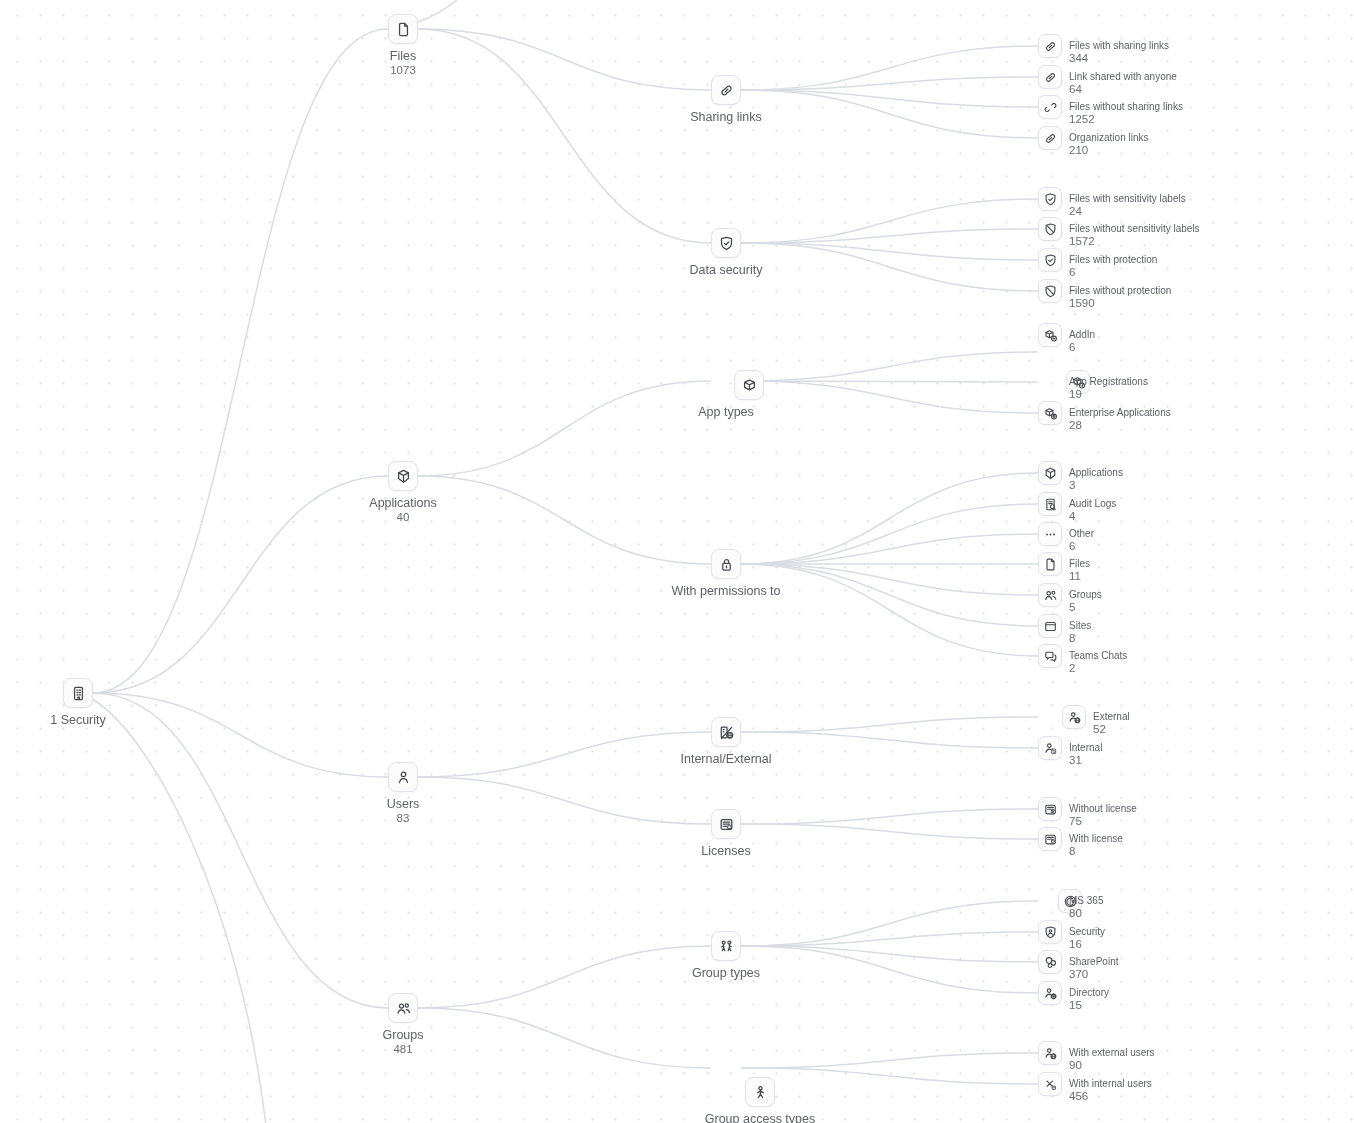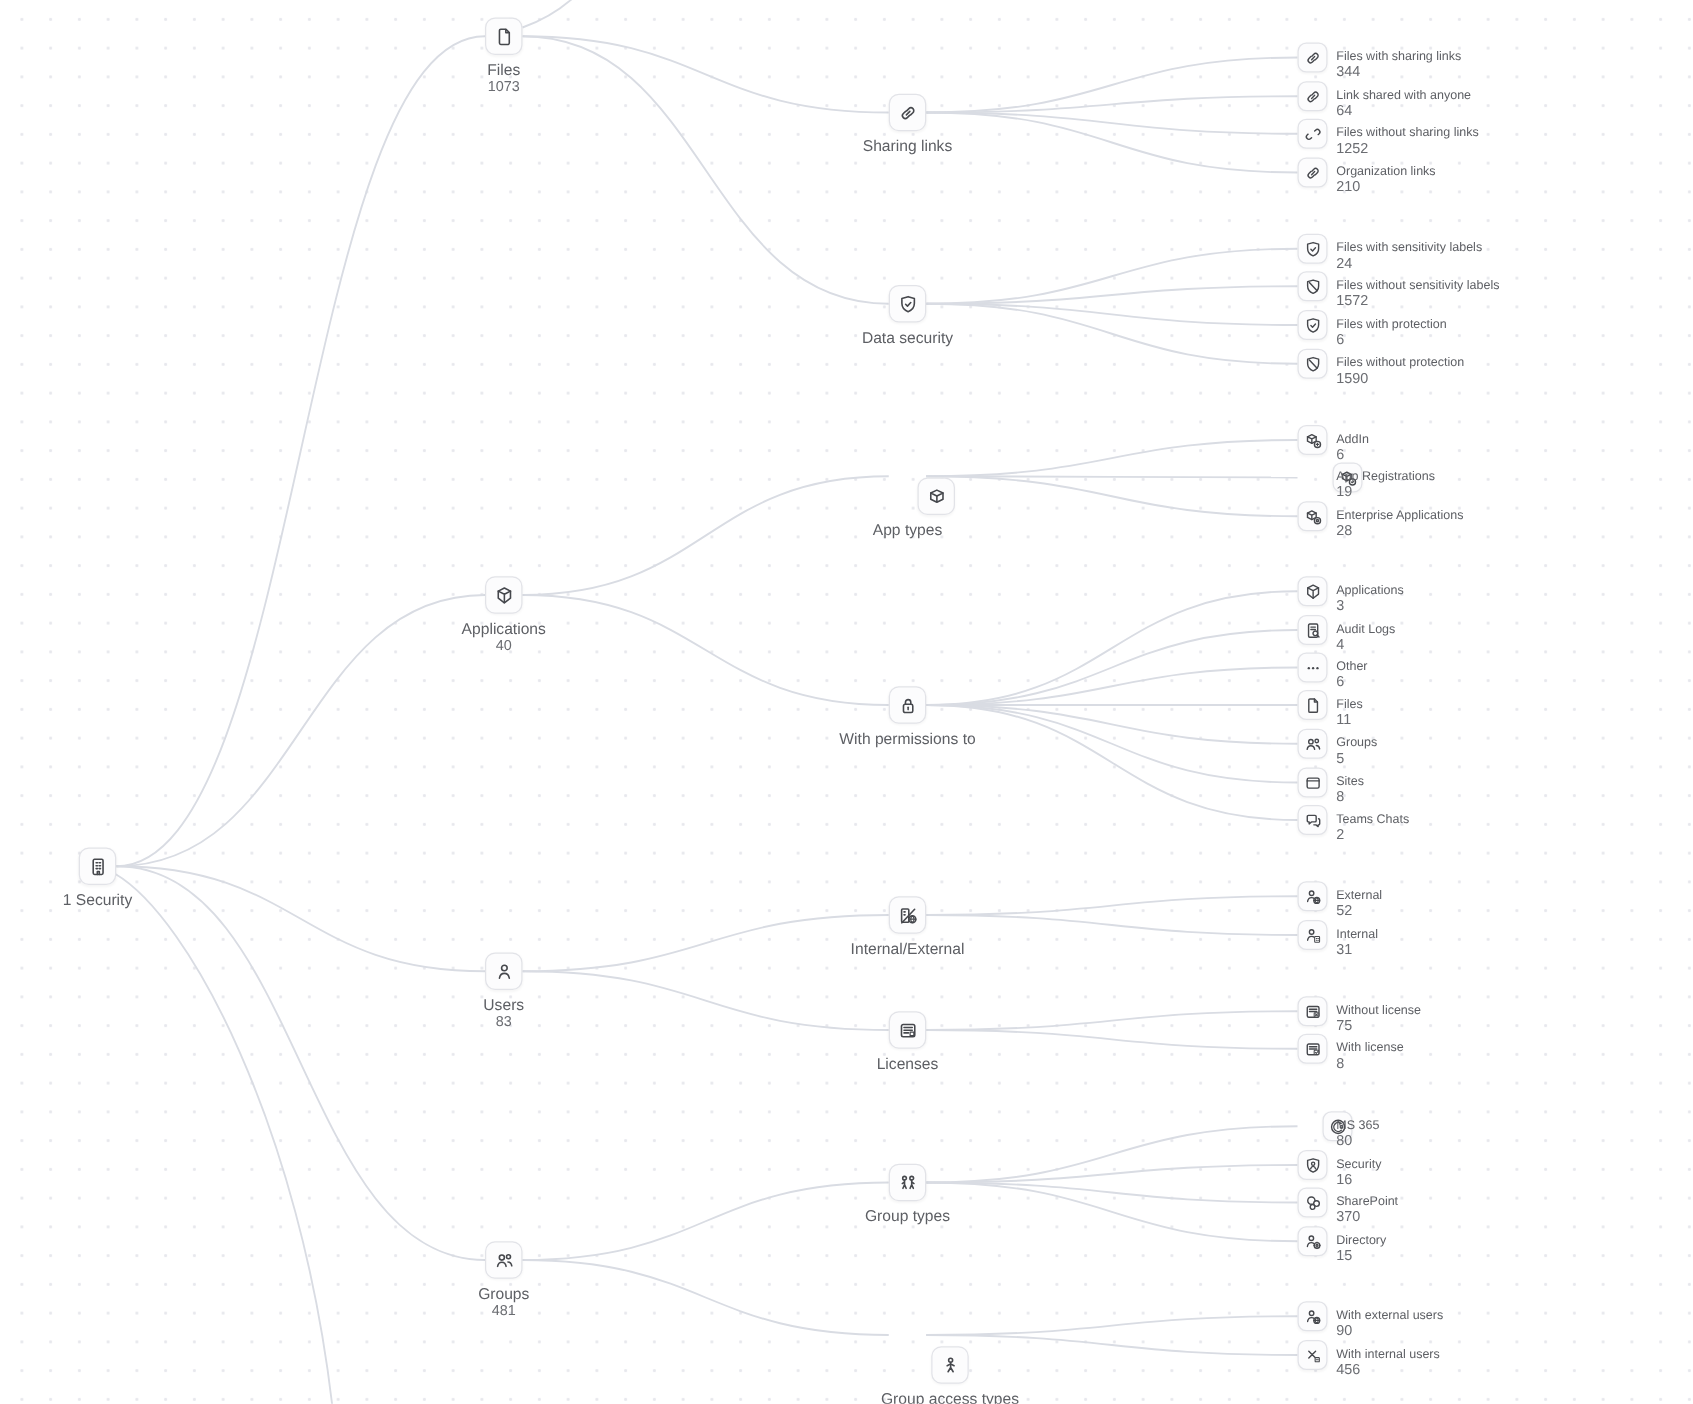--- a/index.html
+++ b/index.html
@@ -249,32 +249,32 @@
           <span class="icon">
             <svg width="17" height="17" viewBox="0 0 16 16" fill="none" stroke="currentColor" stroke-width="1.2" stroke-linecap="round" stroke-linejoin="round">
               <path d="M8 2.3 12.6 4.6v5.3L8 13.4 3.4 9.9V4.6z"></path>
               <path d="M3.4 4.6 8 6.9l4.6-2.3M8 6.9v6.5"></path>
             </svg>
           </span>
         </div>
         <div class="node-label">Applications</div>
         <div class="node-count">40</div>
       </div>
-      <div class="node" style="left: 711px; top: 382px; padding-left: 23px;">
+      <div class="node" style="left: 711px; top: 370px; padding-left: 23px;">
         <div class="node-btn">
           <span class="icon">
             <svg width="17" height="17" viewBox="0 0 16 16" fill="none" stroke="currentColor" stroke-width="1.2" stroke-linecap="round" stroke-linejoin="round">
               <path d="M3.4 5.1 8 2.9l4.6 2.2L8 7.3z"></path>
               <path d="M3.4 5.1v4.7L8 12.1l4.6-2.3V5.1M8 7.3v4.8"></path>
             </svg>
           </span>
         </div>
         <div class="node-label">App types</div>
       </div>
-      <div class="node leaf" style="left: 1038px; top: 340px;">
+      <div class="node leaf" style="left: 1038px; top: 323px;">
         <div class="node-btn">
           <span class="icon">
             <svg width="15" height="15" viewBox="0 0 16 16" fill="none" stroke="currentColor" stroke-width="1.2" stroke-linecap="round" stroke-linejoin="round">
               <path d="M6.9 2.9 10.6 4.7v3.8L6.9 10.3 3.2 8.5V4.7z"></path>
               <path d="M3.2 4.7l3.7 1.8 3.7-1.8M6.9 6.5v3.8"></path>
               <circle cx="11.7" cy="11.2" r="2.6" fill="#fff"></circle>
               <path d="M11.7 10.1v2.2M10.6 11.2h2.2" stroke-width="0.9"></path>
             </svg>
           </span>
         </div>
@@ -451,21 +451,21 @@
               <rect x="3.1" y="3" width="5.4" height="10" rx="0.8"></rect>
               <path d="M4.9 5.2h.8M4.9 7.4h.8"></path>
               <path d="M3.3 13.4 12.9 3.2"></path>
               <circle cx="11.2" cy="10.7" r="2.6" fill="#fff"></circle>
               <path d="M8.6 10.7h5.2M11.2 8.1c.85.75 1.3 1.6 1.3 2.6s-.45 1.85-1.3 2.6c-.85-.75-1.3-1.6-1.3-2.6s.45-1.85 1.3-2.6z" stroke-width="0.9"></path>
             </svg>
           </span>
         </div>
         <div class="node-label">Internal/External</div>
       </div>
-      <div class="node leaf" style="left: 1038px; top: 705px;">
+      <div class="node leaf" style="left: 1062px; top: 705px;">
         <div class="node-btn">
           <span class="icon">
             <svg width="15" height="15" viewBox="0 0 16 16" fill="none" stroke="currentColor" stroke-width="1.2" stroke-linecap="round" stroke-linejoin="round">
               <circle cx="6.7" cy="4.9" r="1.9"></circle>
               <path d="M3.3 11.9c.35-2.1 1.7-3.3 3.4-3.3.95 0 1.8.35 2.45 1"></path>
               <circle cx="11.1" cy="11" r="2.5" fill="#fff"></circle>
               <path d="M8.6 11h5M11.1 8.5c.8.7 1.2 1.5 1.2 2.5s-.4 1.8-1.2 2.5c-.8-.7-1.2-1.5-1.2-2.5s.4-1.8 1.2-2.5z" stroke-width="0.9"></path>
             </svg>
           </span>
         </div>

